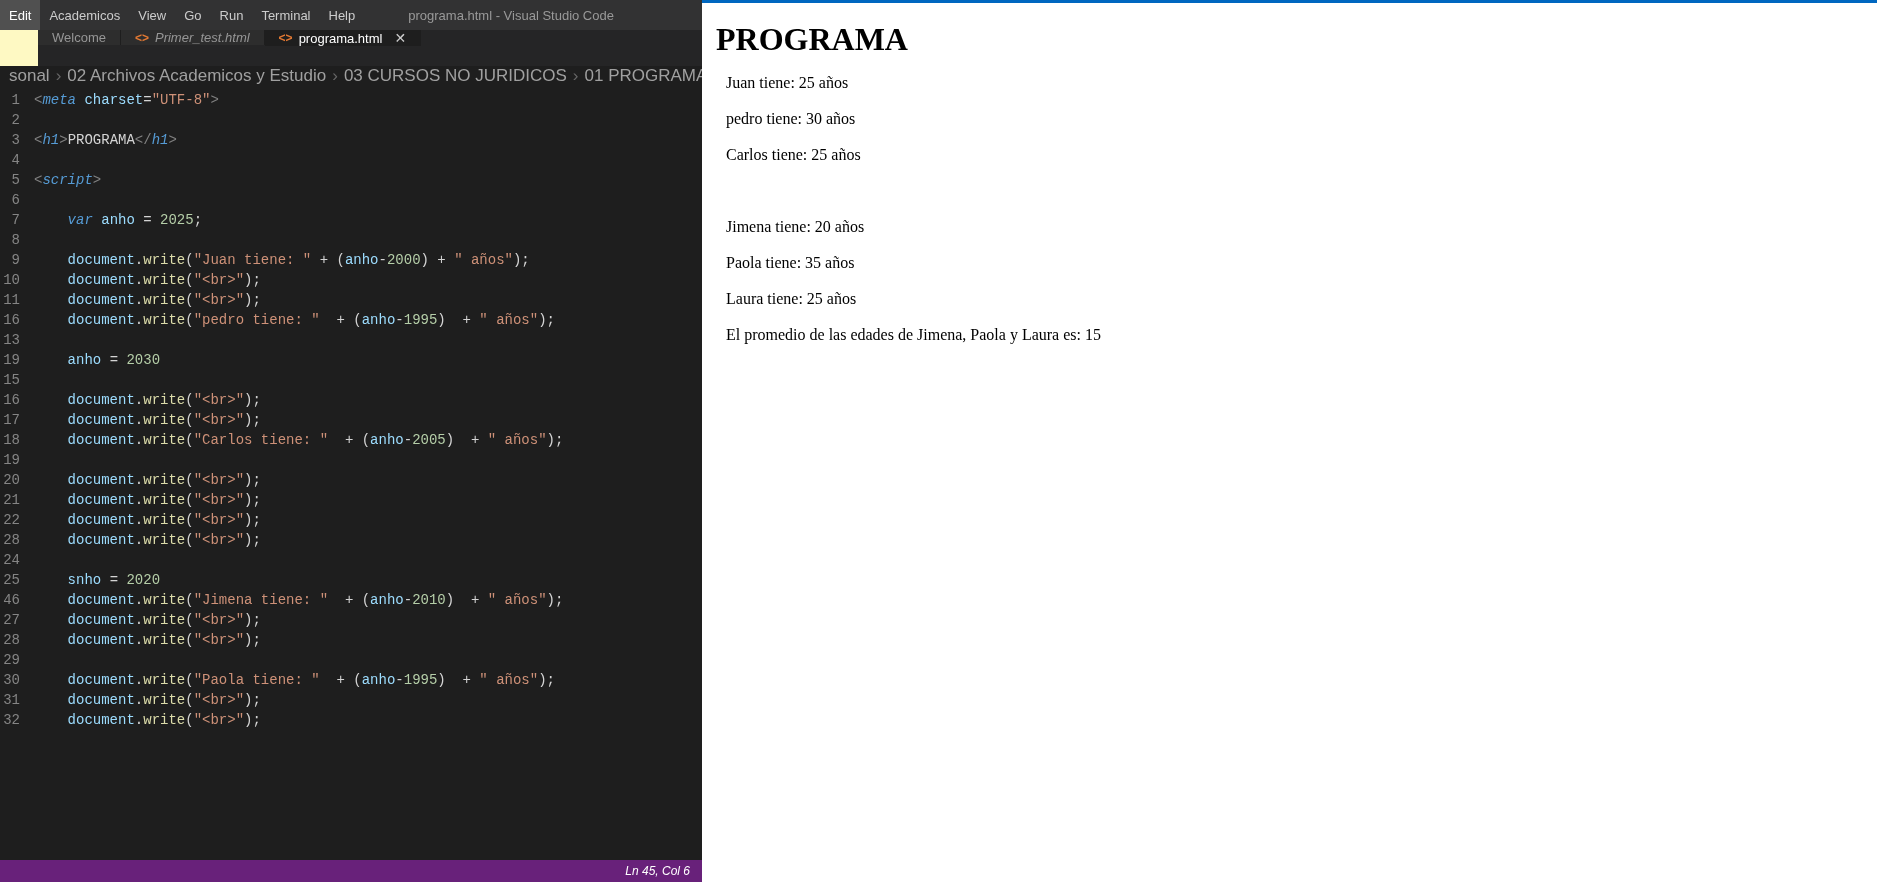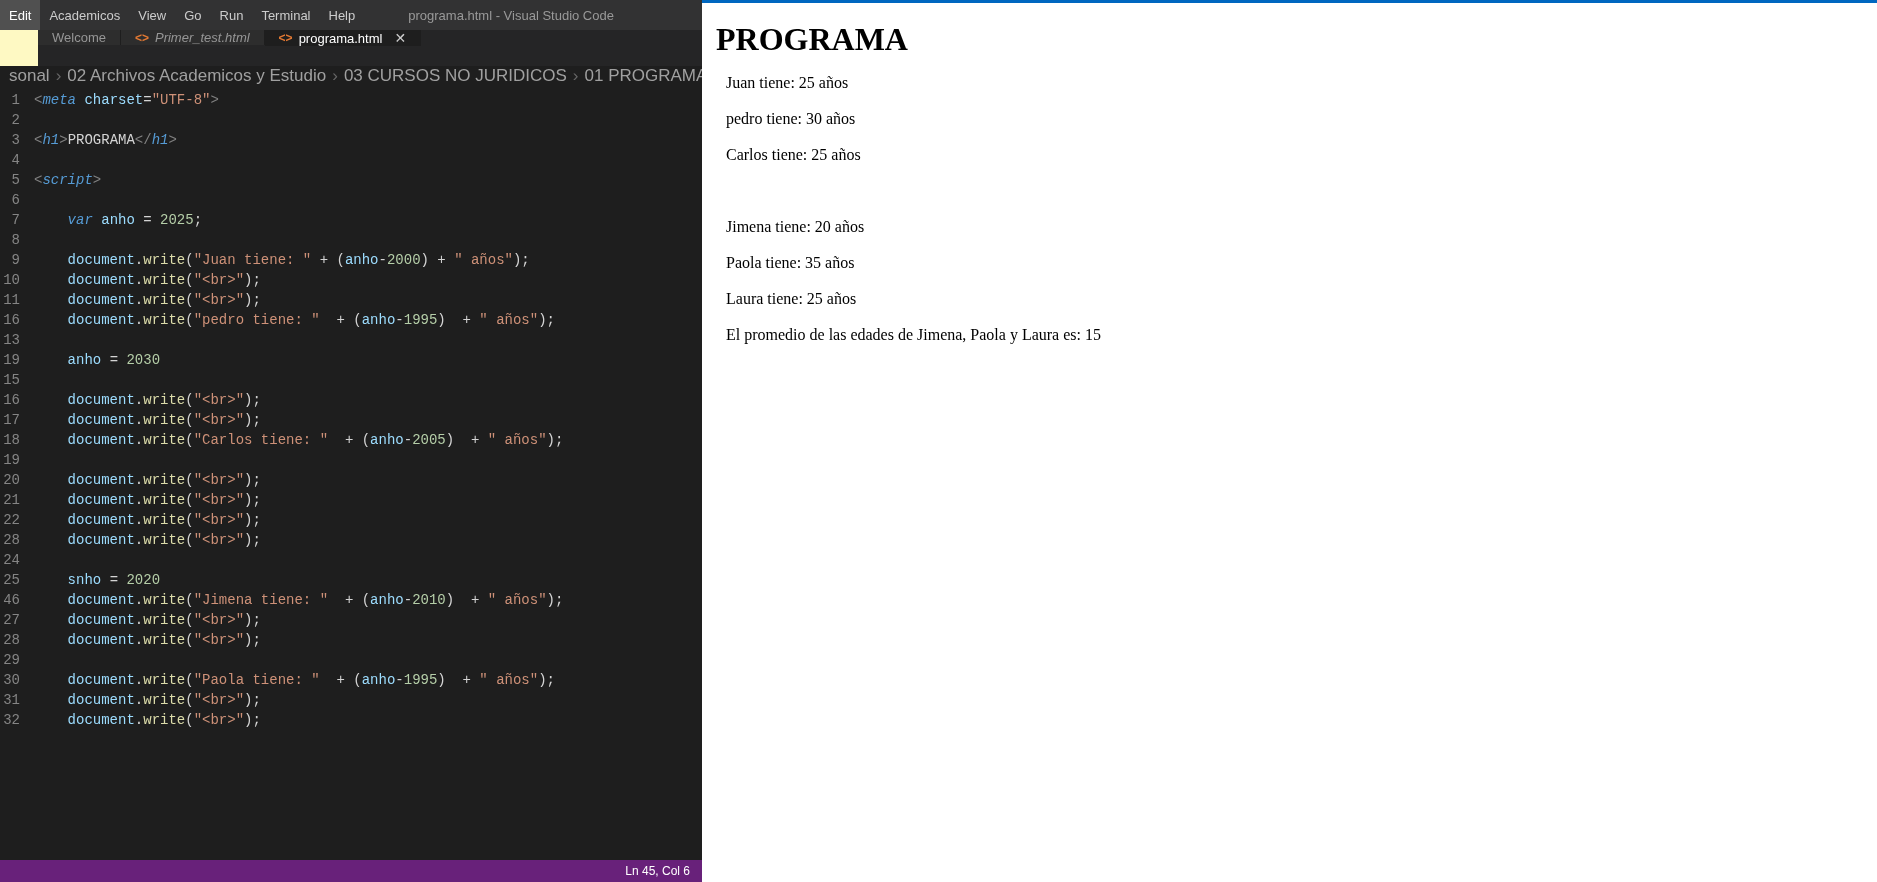--- a/index.html
+++ b/index.html
@@ -137,20 +137,21 @@
   
   .statusbar {
     height: 22px;
     background: #68217a;
     color: #ffffff;
     display: flex;
     align-items: center;
     justify-content: flex-end;
     padding: 0 12px;
     font-size: 12px;
+    font-style: italic;
   }
   
   .browser h1 {
     font-size: 32px;
     font-weight: bold;
     margin: 6px 0 16px;
   }
   .browser p {
     font-size: 16px;
     margin: 0 10px 18px;

